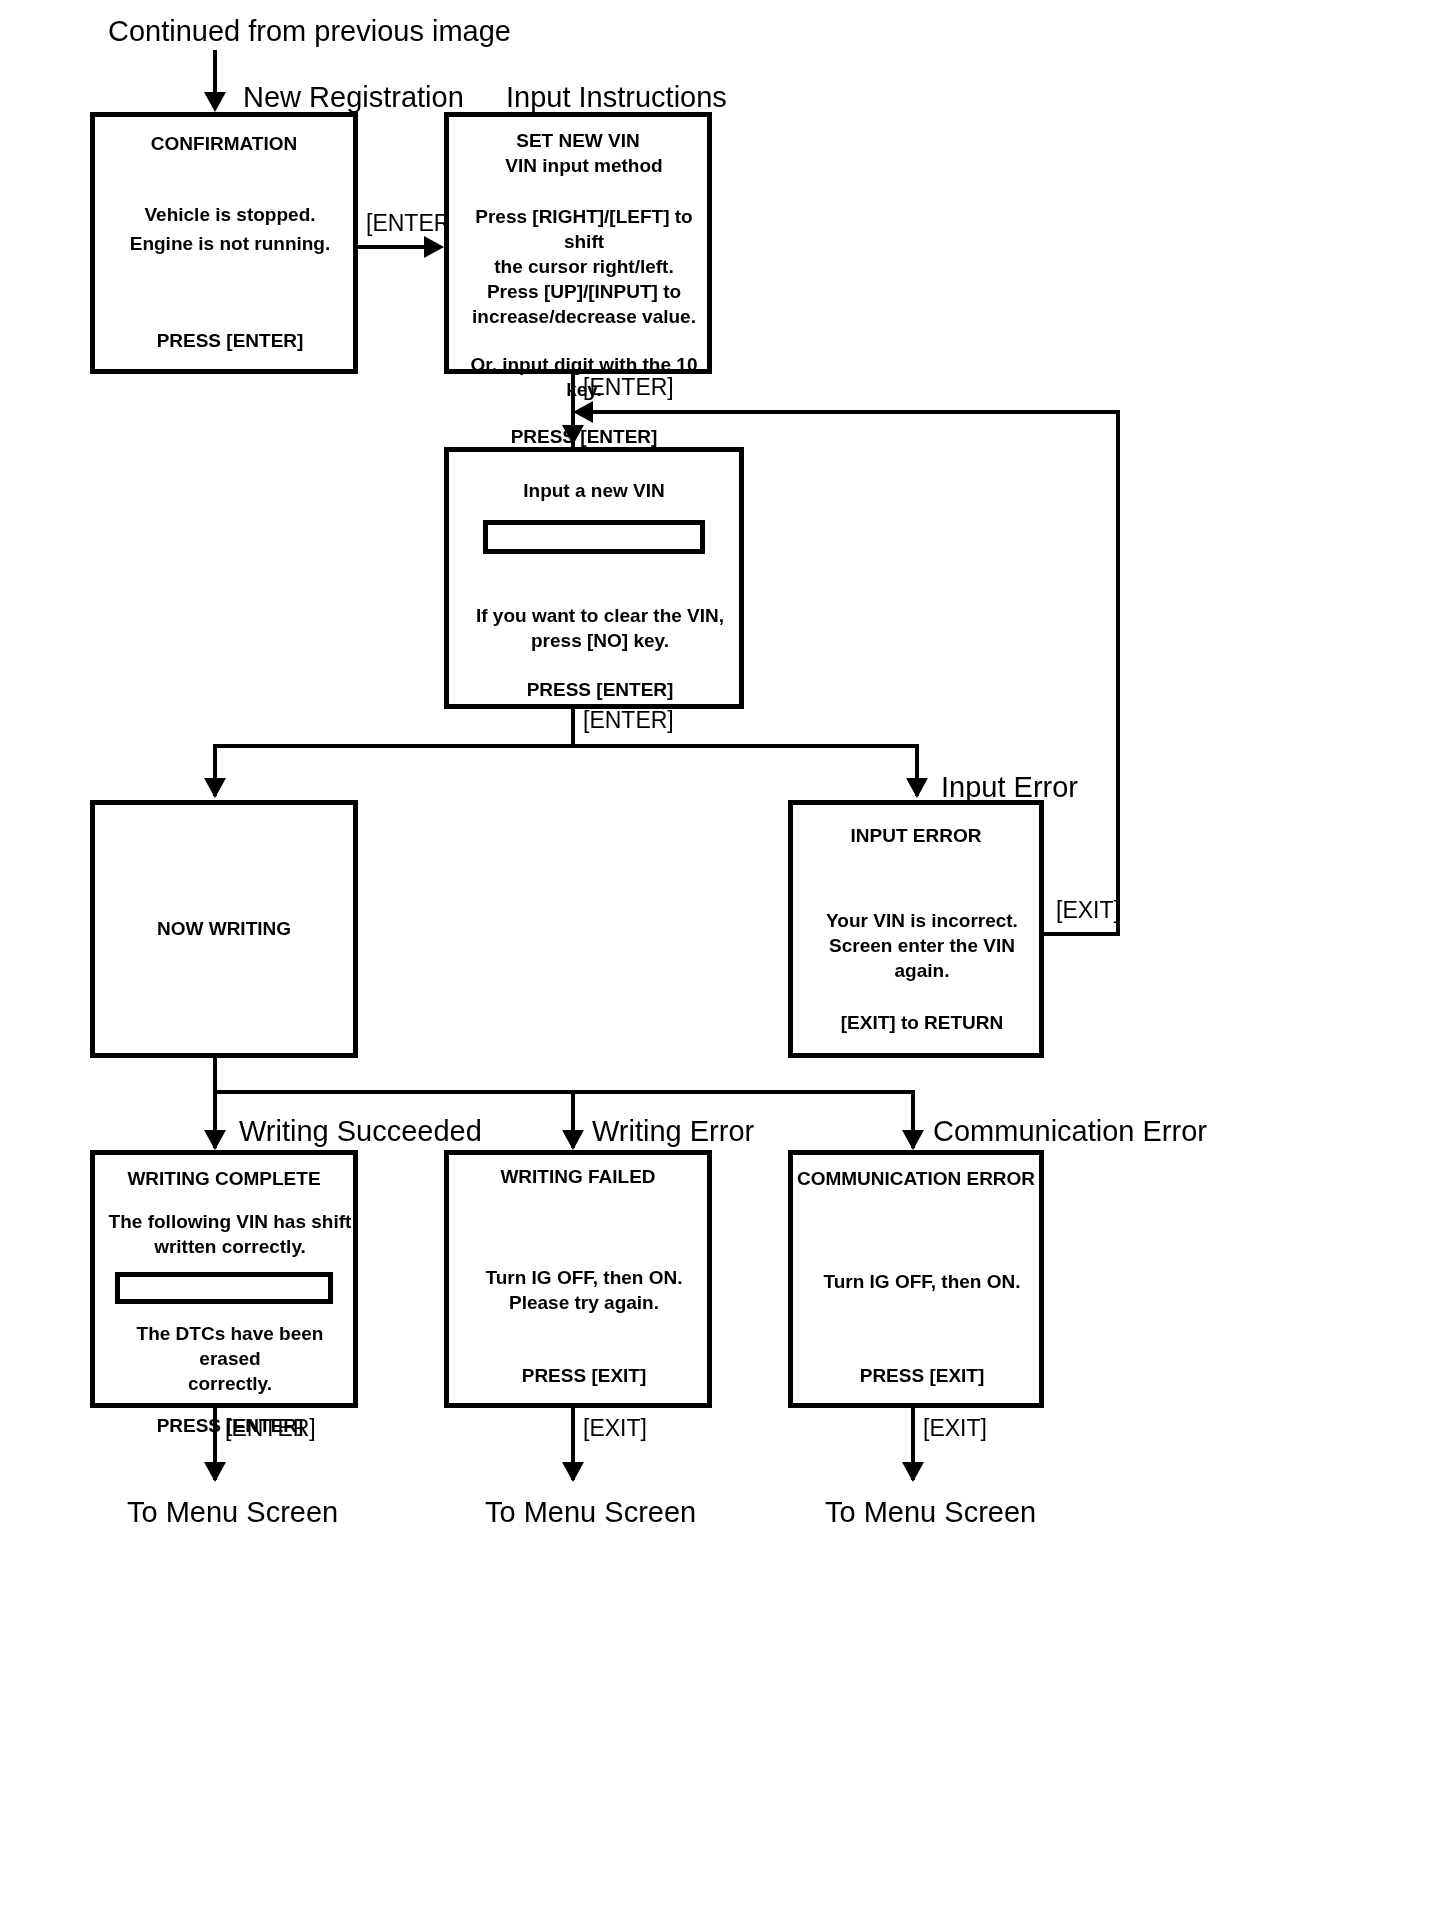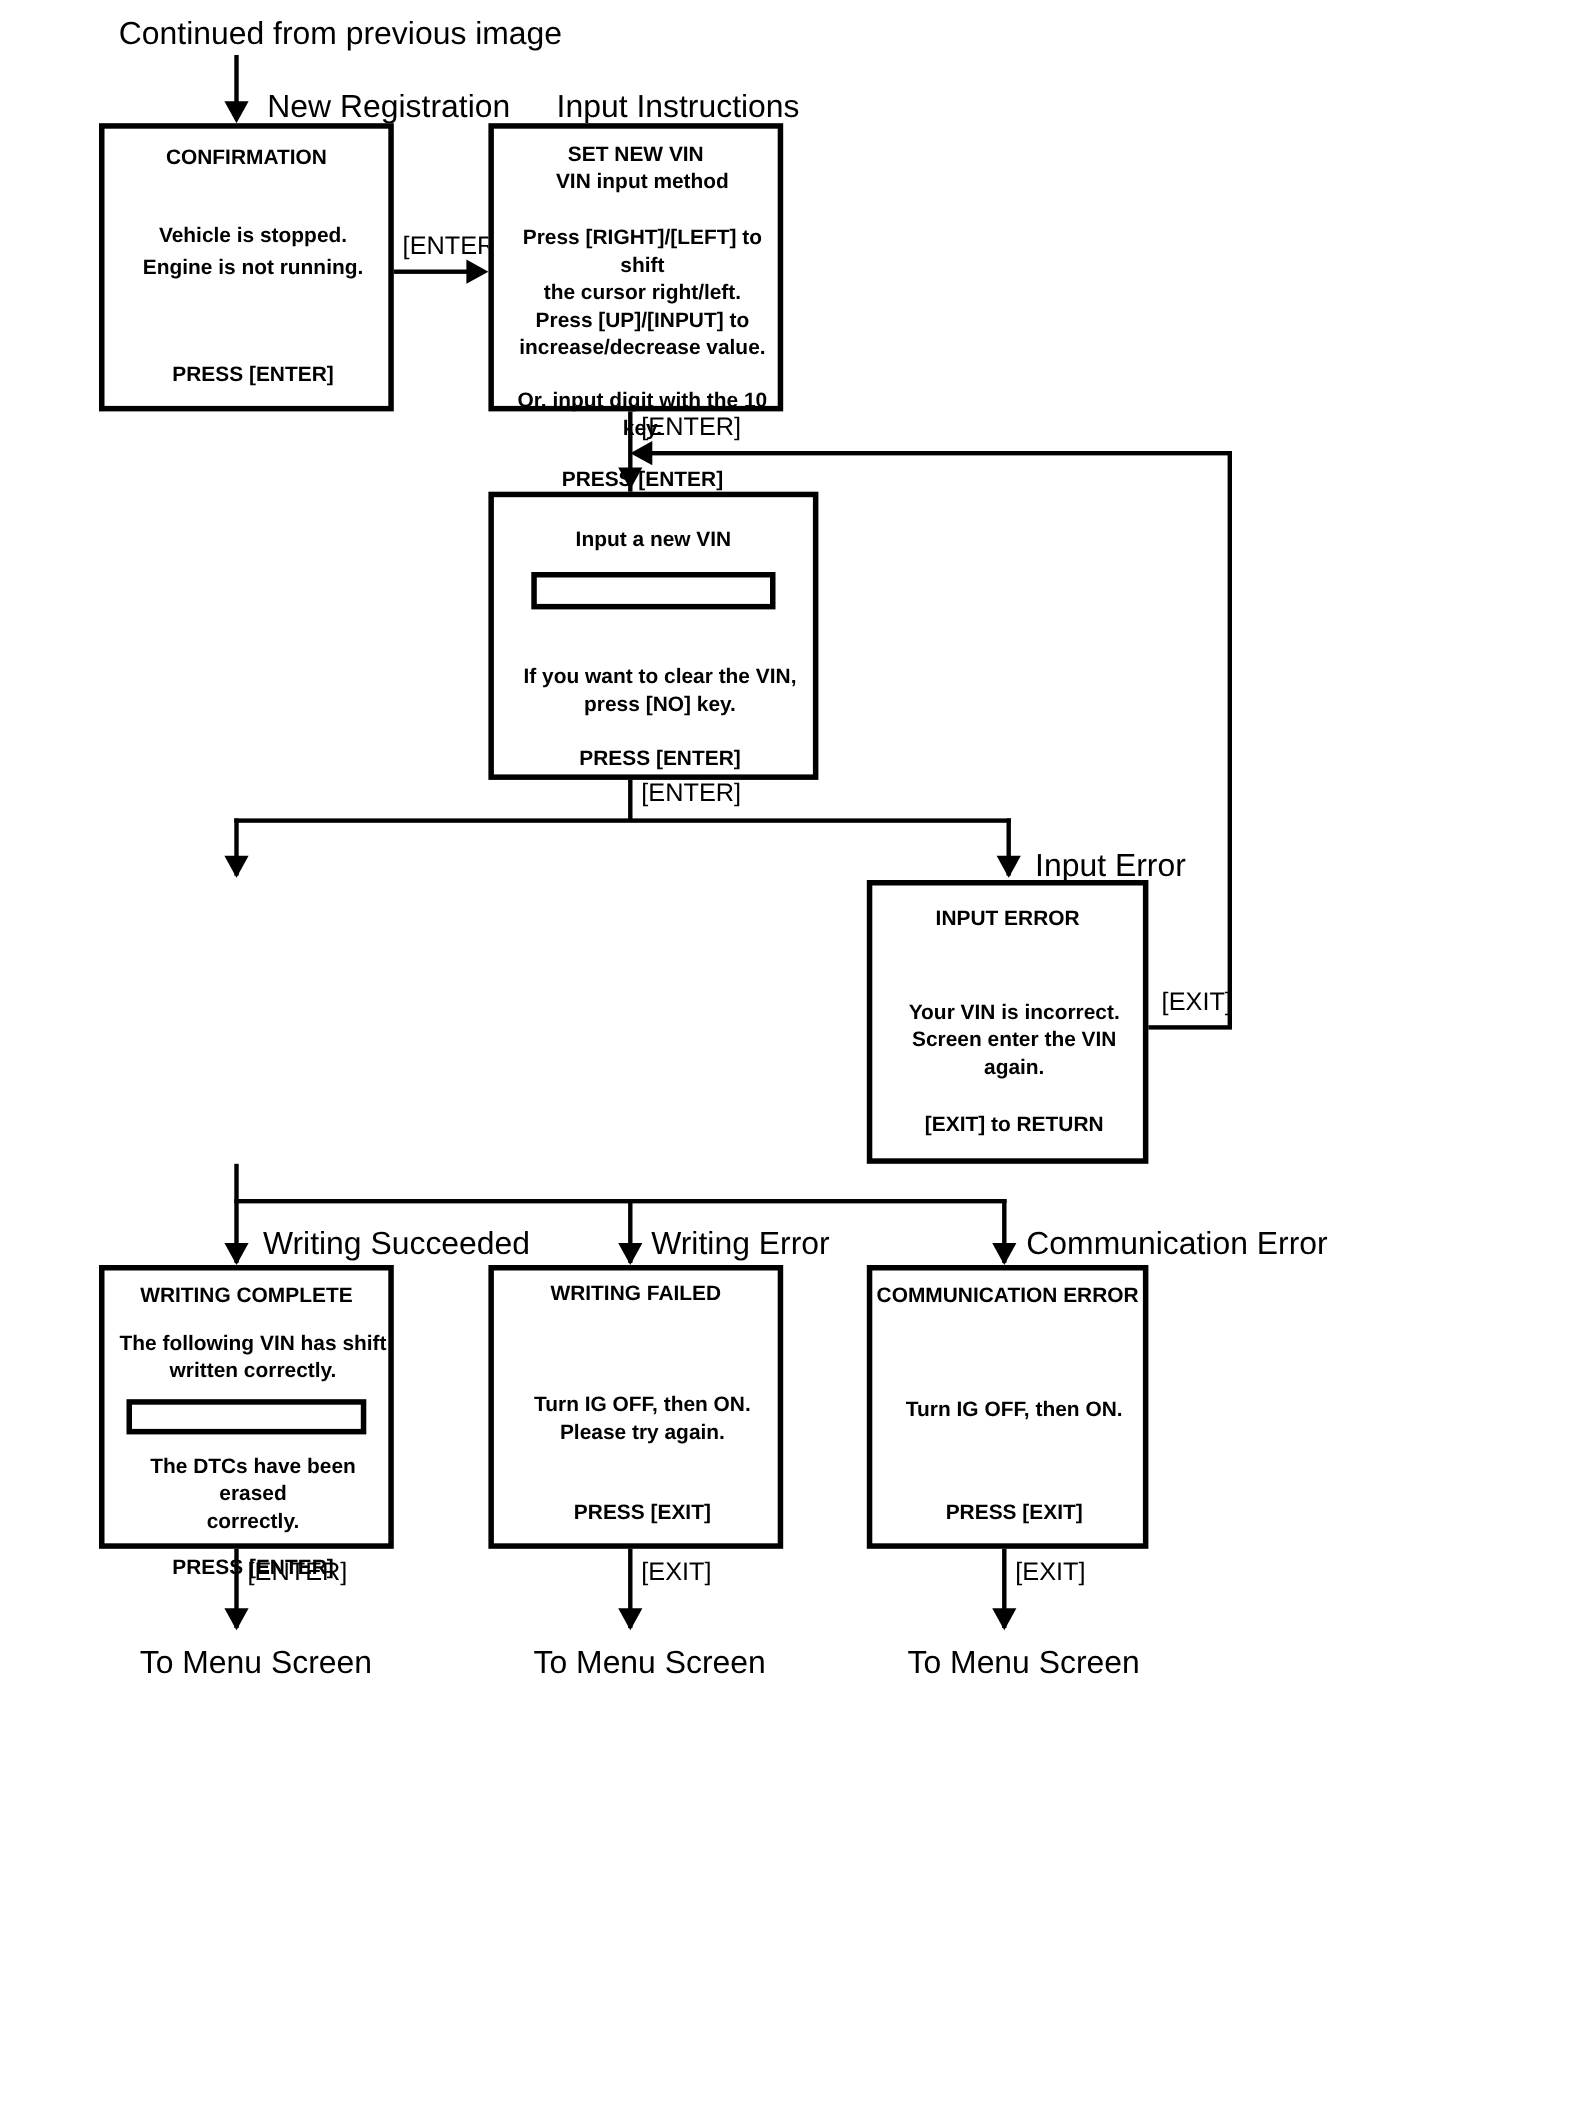--- a/index.html
+++ b/index.html
@@ -123,20 +123,23 @@
   <div class="h" style="left:213px; top:744px; width:706px;"></div>
 
   <div class="v" style="left:213px; top:744px; height:52px;"></div>
   <div class="arrowdown" style="left:204px; top:778px;"></div>
 
   <div class="v" style="left:915px; top:744px; height:52px;"></div>
   <div class="arrowdown" style="left:906px; top:778px;"></div>
 
   <div class="ann big" style="left:941px; top:772px;">Input Error</div>
 
+  <div class="box" style="left:90px; top:800px; width:268px; height:258px;">
+    <div class="ttl" style="position:absolute; left:0; right:0; top:50%; transform:translateY(-50%);">NOW WRITING</div>
+  </div>
 
   <div class="box" style="left:788px; top:800px; width:256px; height:258px;">
     <div class="ttl" style="margin-top:18px;">INPUT ERROR</div>
     <div class="ln" style="margin-top:60px;">Your VIN is incorrect.</div>
     <div class="ln">Screen enter the VIN again.</div>
     <div class="ln" style="position:absolute; left:0; right:0; bottom:18px;">[EXIT] to RETURN</div>
   </div>
 
   <div class="ann" style="left:1056px; top:898px;">[EXIT]</div>
 

